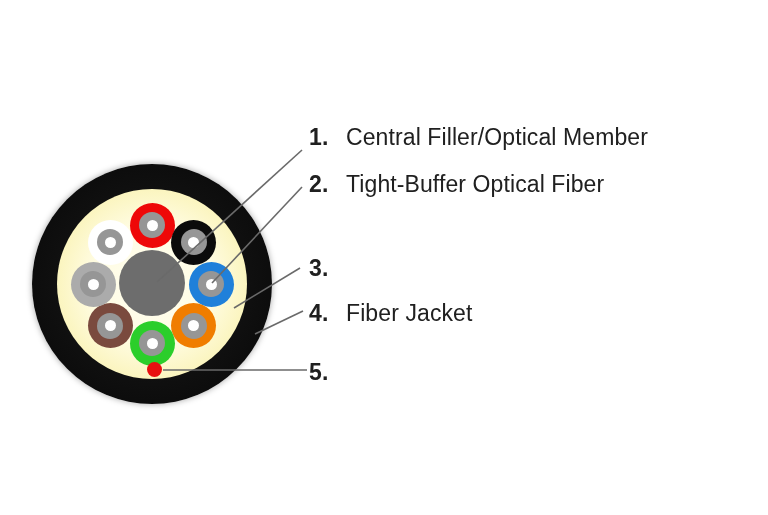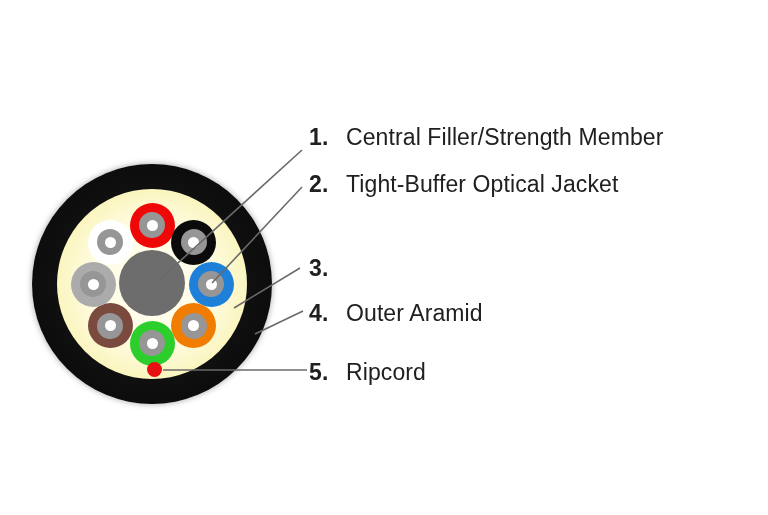--- a/index.html
+++ b/index.html
@@ -96,31 +96,30 @@
   <svg class="lines" viewBox="0 0 768 515" xmlns="http://www.w3.org/2000/svg" aria-hidden="true">
     <line x1="157" y1="282" x2="302" y2="150"></line>
     <line x1="212" y1="283" x2="302" y2="187"></line>
     <line x1="234" y1="308" x2="300" y2="268"></line>
     <line x1="255" y1="334" x2="303" y2="311"></line>
     <line x1="163" y1="370" x2="307" y2="370"></line>
   </svg>
 
   <div class="legend-row row-1">
     <span class="legend-num">1.</span>
-    <span class="legend-label">Central Filler/Strength Member</span>
+    <span class="legend-label">Central Filler/Optical Member</span>
   </div>
   <div class="legend-row row-2">
     <span class="legend-num">2.</span>
-    <span class="legend-label">Tight-Buffer Optical Jacket</span>
+    <span class="legend-label">Tight-Buffer Optical Fiber</span>
   </div>
   <div class="legend-row row-3">
     <span class="legend-num">3.</span>
   </div>
   <div class="legend-row row-4">
     <span class="legend-num">4.</span>
-    <span class="legend-label">Outer Aramid</span>
+    <span class="legend-label">Fiber Jacket</span>
   </div>
   <div class="legend-row row-5">
     <span class="legend-num">5.</span>
-    <span class="legend-label">Ripcord</span>
   </div>
 
 </div>
 
 </body></html>

